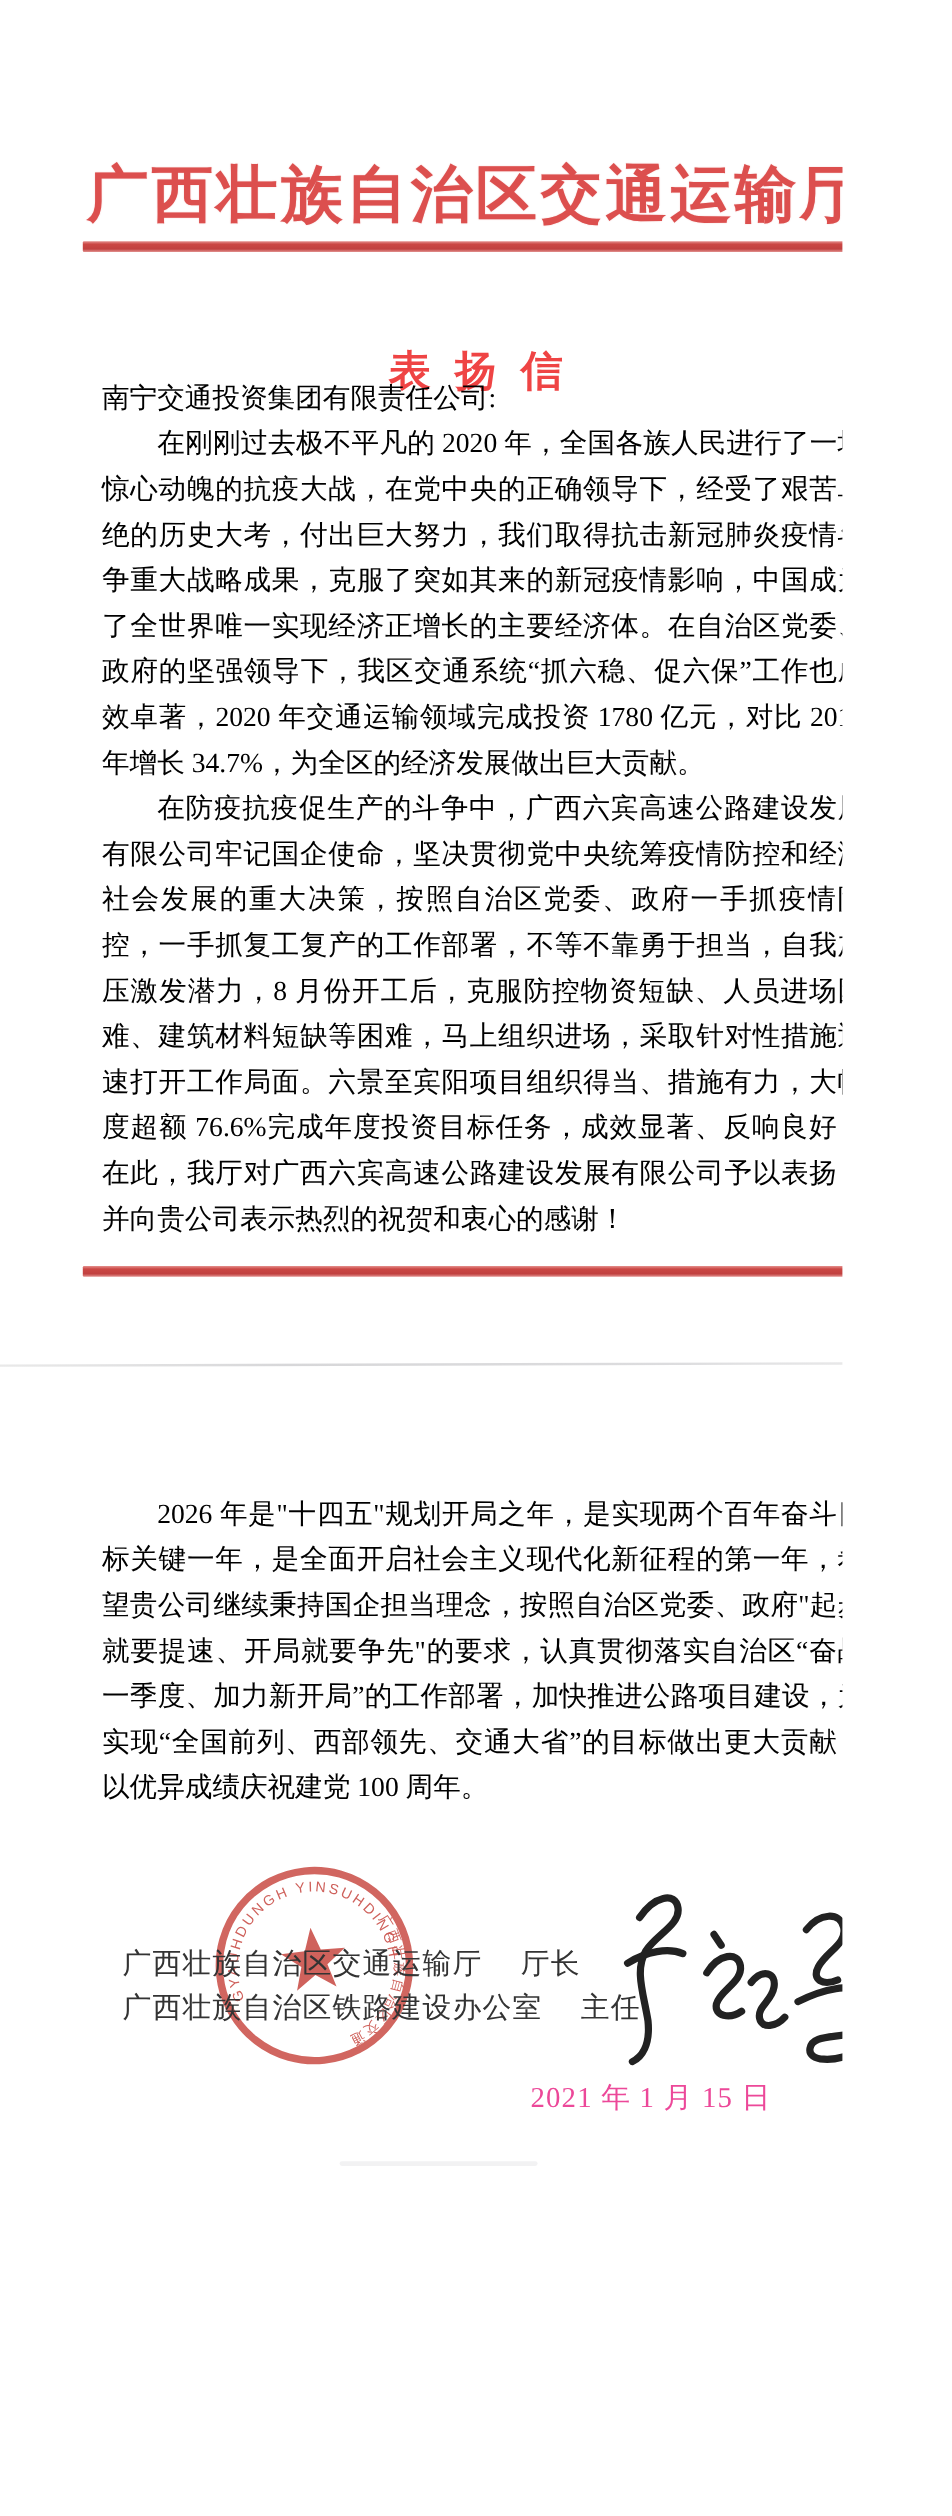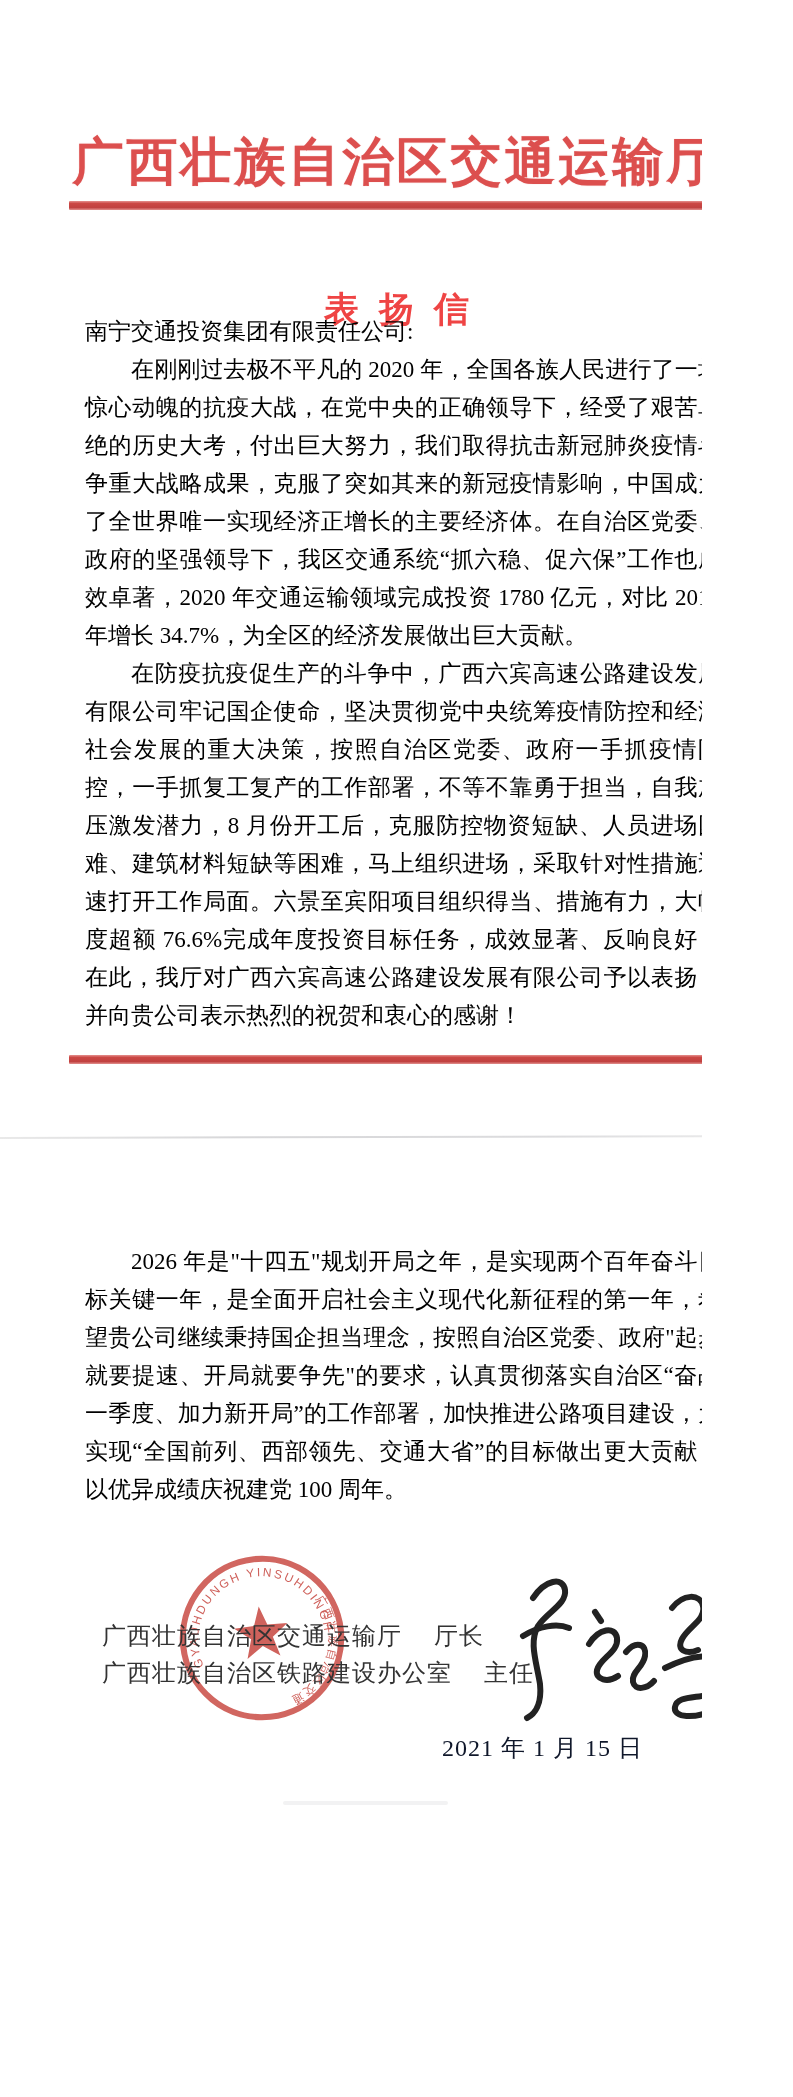--- a/index.html
+++ b/index.html
@@ -59,21 +59,21 @@
   
   .sign-row{
     position:absolute;left:102px;white-space:nowrap;
     font-size:24px;color:#333333;letter-spacing:1px;
   }
   .sign-row .role{margin-left:32px;}
   .row1{top:1608px;}
   .row2{top:1645px;}
   .date-line{
     position:absolute;top:1720px;left:442px;
-    font-size:24px;color:#0f172a;letter-spacing:1px;white-space:nowrap;
+    font-size:24px;color:#ec4899;letter-spacing:1px;white-space:nowrap;
   }
   
   .seal{
     position:absolute;top:1538px;left:174px;width:176px;height:176px;
     opacity:.88;transform:rotate(-6deg);
     mix-blend-mode:multiply;
     pointer-events:none;
   }
   
   .signature{

